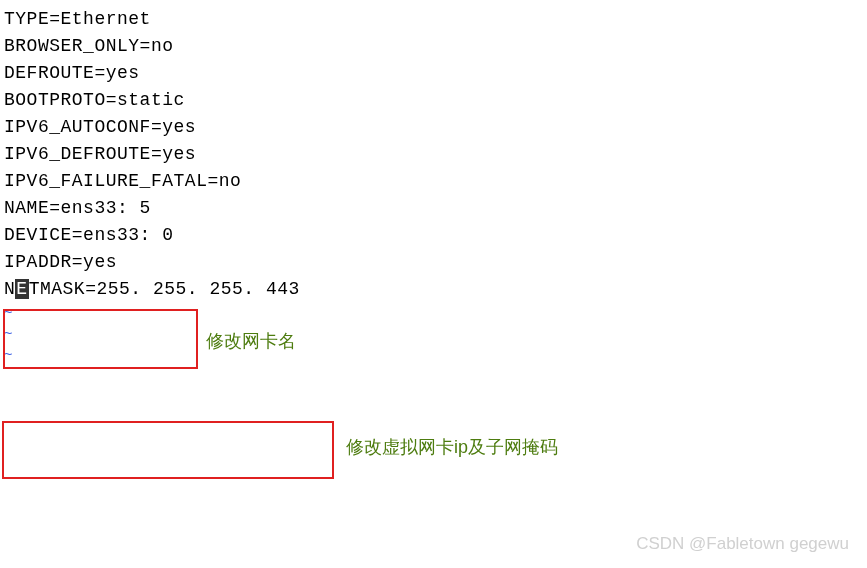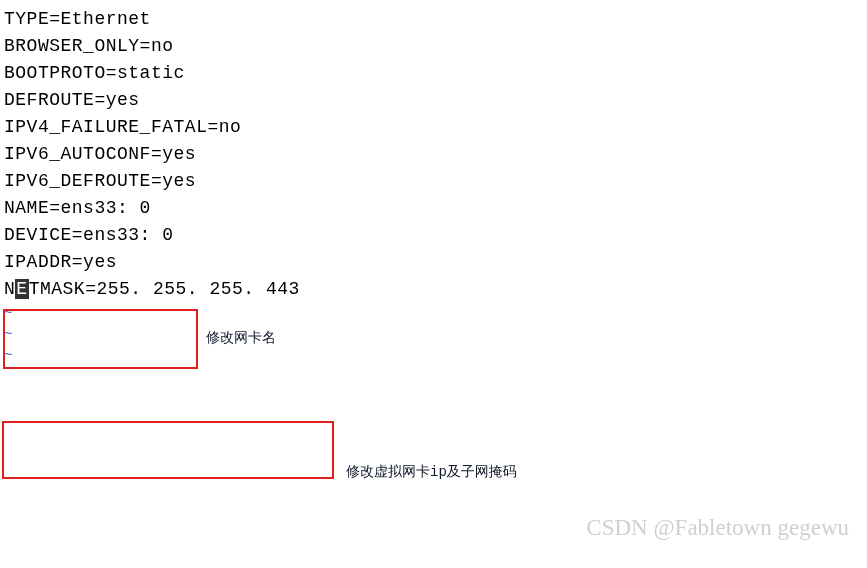--- a/index.html
+++ b/index.html
@@ -31,66 +31,66 @@
       color: #3b5fe3;
       font-size: 14px;
     }
     .box {
       position: absolute;
       border: 2px solid #e02020;
       background: transparent;
     }
     .box-label {
       position: absolute;
-      color: #0f172a;
-      font-family: Liberation Mono, monospace;
-      font-size: 14px;
+      color: #4d7c0f;
+      font-family: Liberation Sans, sans-serif;
+      font-size: 18px;
       white-space: nowrap;
     }
     .watermark {
       position: absolute;
-      bottom: 23px;
+      bottom: 12px;
       right: 18px;
       color: #d0d0d0;
-      font-family: Liberation Serif, serif;
-      font-size: 23px;
+      font-family: Liberation Sans, sans-serif;
+      font-size: 17px;
     }
     #box1 {
       left: 3px;
       top: 309px;
       width: 195px;
       height: 60px;
     }
     #label1 {
       left: 206px;
       top: 328px;
     }
     #box2 {
       left: 2px;
       top: 421px;
       width: 332px;
       height: 58px;
     }
     #label2 {
       left: 346px;
-      top: 462px;
+      top: 434px;
     }
   </style>
 </head>
 <body>
 
 <div>
   <div class="config-line">TYPE=Ethernet</div>
   <div class="config-line">BROWSER_ONLY=no</div>
+  <div class="config-line">DEFROUTE=yes</div>
   <div class="config-line">BOOTPROTO=static</div>
-  <div class="config-line">DEFROUTE=yes</div>
-  <div class="config-line">IPV4_FAILURE_FATAL=no</div>
   <div class="config-line">IPV6_AUTOCONF=yes</div>
   <div class="config-line">IPV6_DEFROUTE=yes</div>
-  <div class="config-line">NAME=ens33: 0</div>
+  <div class="config-line">IPV6_FAILURE_FATAL=no</div>
+  <div class="config-line">NAME=ens33: 5</div>
   <div class="config-line">DEVICE=ens33: 0</div>
   <div class="config-line">IPADDR=yes</div>
   <div class="config-line"><span>N</span><span class="cursor-char">E</span><span>TMASK=255. 255. 255. 443</span></div>
   <div class="config-line tilde">~</div>
   <div class="config-line tilde">~</div>
   <div class="config-line tilde">~</div>
 </div>
 
 <div id="box1" class="box"></div>
 <div id="label1" class="box-label">修改网卡名</div>

